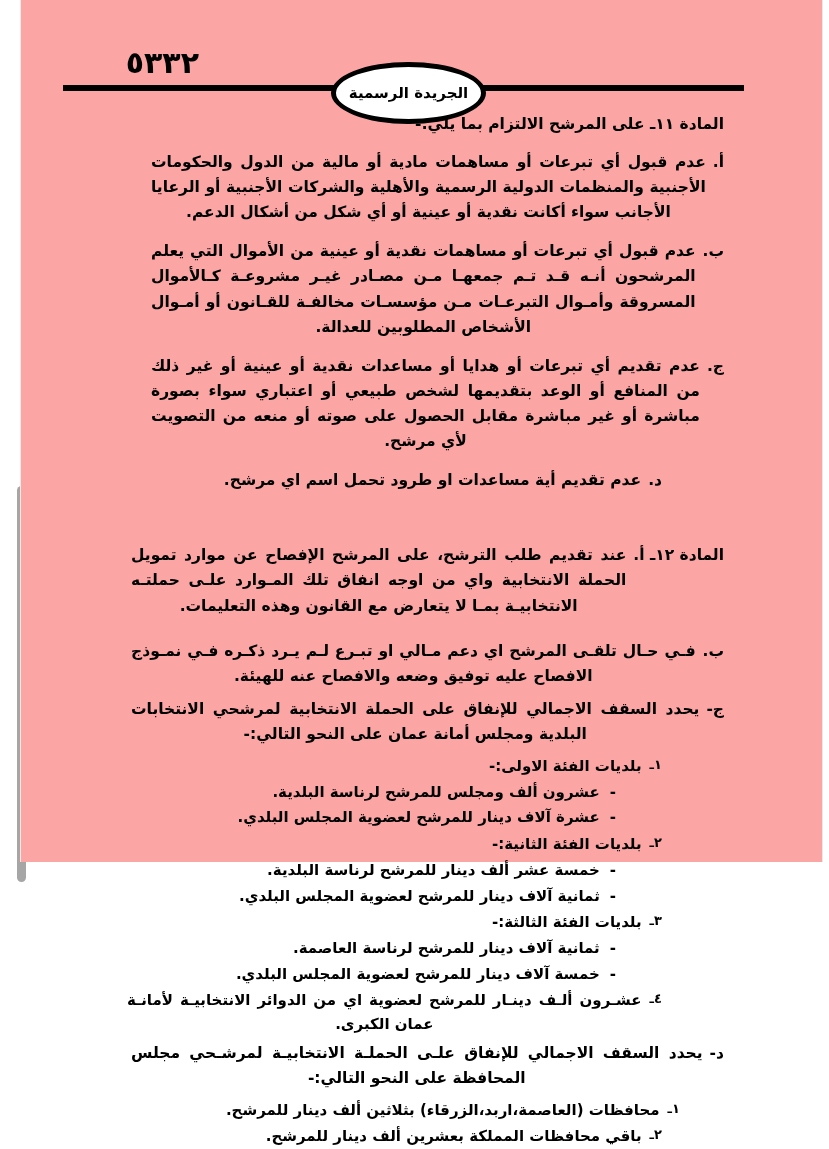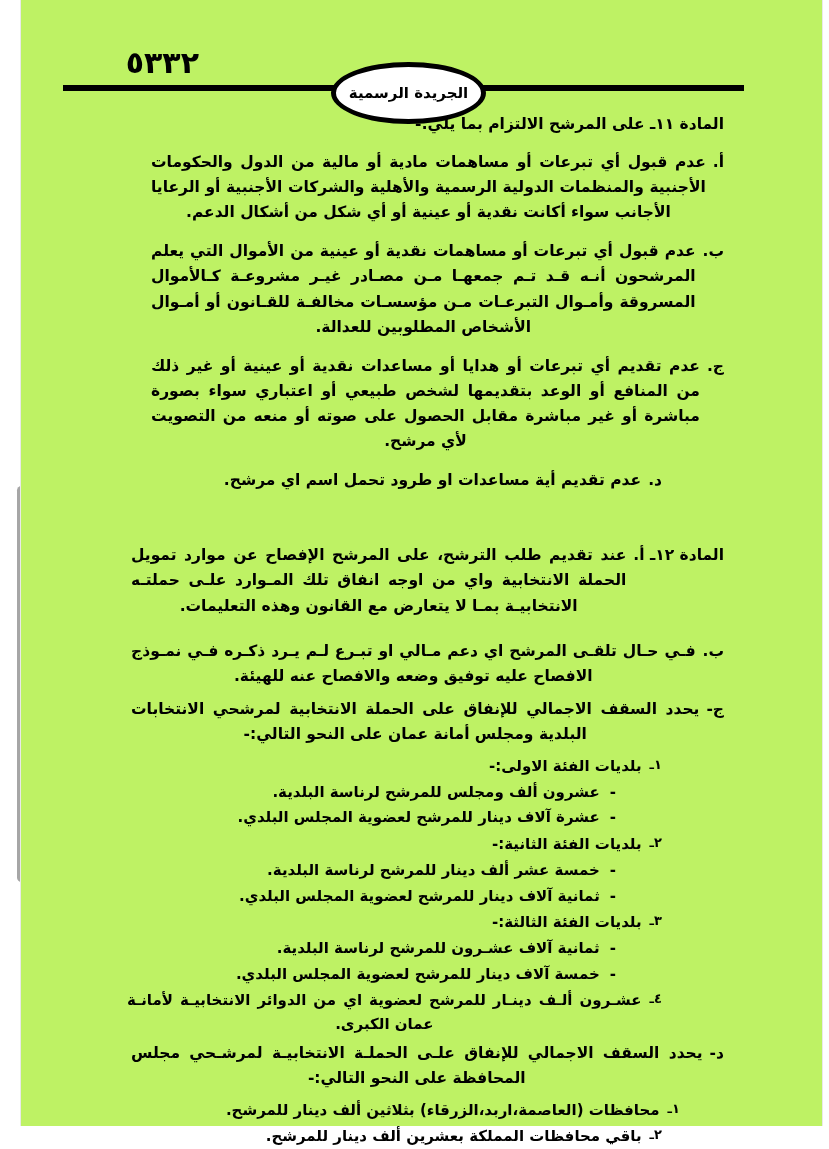--- a/index.html
+++ b/index.html
@@ -16,22 +16,22 @@
     font-family: "DejaVu Sans", "Liberation Sans", sans-serif;
     color: #000000;
   }
 
   
   .page-sheet {
     position: absolute;
     left: 20px;
     top: 0;
     width: 803px;
-    height: 1126px;
-    background: #bef264;
+    height: 862px;
+    background: #fca5a5;
     border-left: 1px solid #e9e9e9;
     border-right: 1px solid #e9e9e9;
     box-sizing: border-box;
   }
 
   
   .scrollbar-track {
     position: absolute;
     left: 8px;
     top: 0;
@@ -327,21 +327,21 @@
         </div>
 
         <div class="grp">
           <div class="num-item">
             <span class="num-marker">٣ـ</span>
             <span class="num-text">بلديات الفئة الثالثة:-</span>
           </div>
           <div class="dash-list">
             <div class="dash-item">
               <span class="dash-marker">-</span>
-              <span class="dash-text">ثمانية آلاف عشـرون للمرشح لرناسة البلدية.</span>
+              <span class="dash-text">ثمانية آلاف دينار للمرشح لرناسة العاصمة.</span>
             </div>
             <div class="dash-item">
               <span class="dash-marker">-</span>
               <span class="dash-text">خمسة آلاف دينار للمرشح لعضوية المجلس البلدي.</span>
             </div>
           </div>
         </div>
 
         <div class="num-item" style="padding-left:18px;">
           <span class="num-marker">٤ـ</span>

